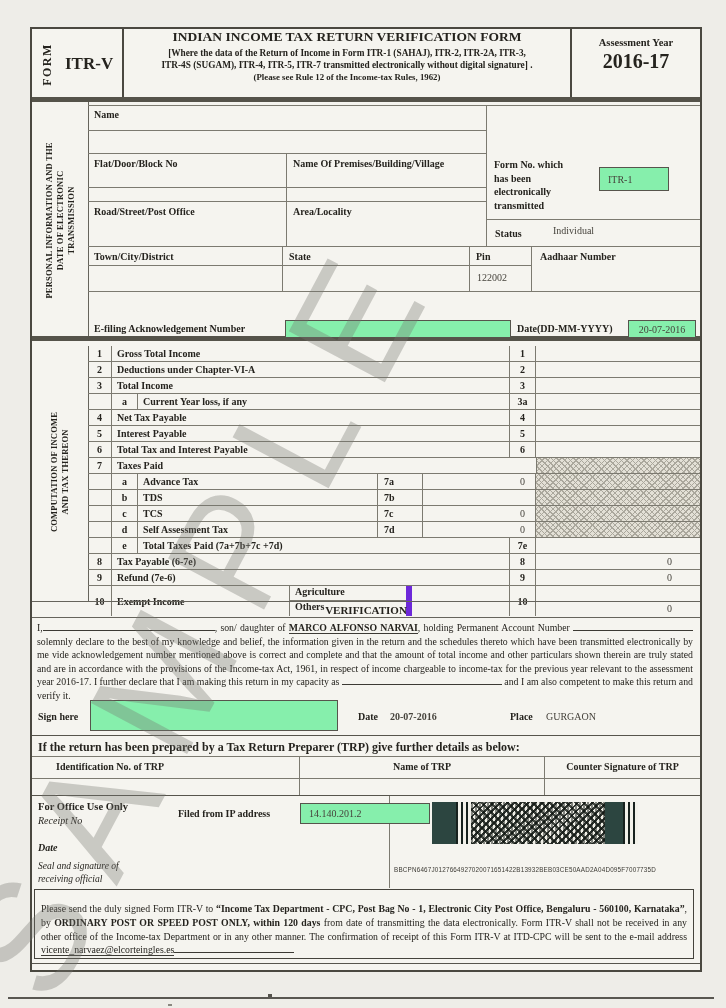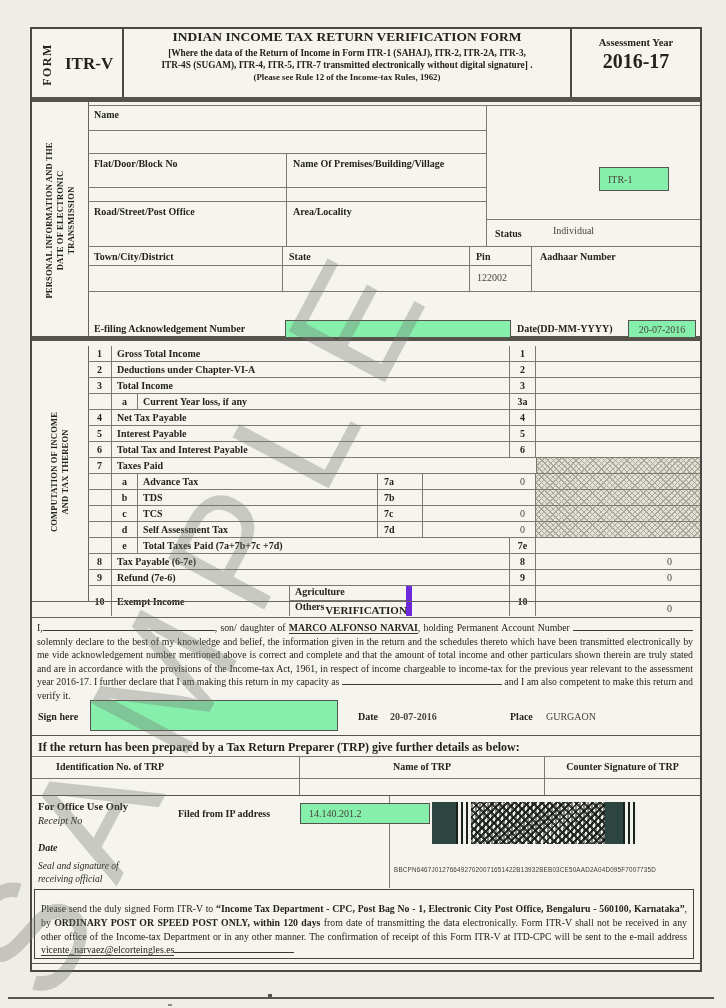--- a/index.html
+++ b/index.html
@@ -82,20 +82,24 @@
         <div class="abs" style="left:0;top:52px;width:199px;height:48px;border-right:1px solid #7c7a70;border-bottom:1px solid #7c7a70;">
           <div class="abs lbl" style="left:6px;top:4px;">Flat/Door/Block No</div>
           <div class="hline" style="left:0;top:33px;width:199px;"></div>
         </div>
         <div class="abs" style="left:199px;top:52px;width:200px;height:48px;border-right:1px solid #7c7a70;border-bottom:1px solid #7c7a70;">
           <div class="abs lbl" style="left:6px;top:4px;">Name Of Premises/Building/Village</div>
           <div class="hline" style="left:0;top:33px;width:200px;"></div>
         </div>
 
         <div class="abs" style="left:399px;top:52px;width:213px;height:66px;border-bottom:1px solid #7c7a70;">
+          <div class="abs lbl prel" style="left:7px;top:4px;line-height:13.5px;">Form No. which
+has been
+electronically
+transmitted</div>
           <div class="abs cellbox" style="left:112px;top:13px;width:70px;height:24px;display:flex;align-items:center;">
             <span class="val" style="padding-left:8px;">ITR-1</span>
           </div>
         </div>
 
         <div class="abs" style="left:0;top:100px;width:199px;height:45px;border-right:1px solid #7c7a70;border-bottom:1px solid #7c7a70;">
           <div class="abs lbl" style="left:6px;top:4px;">Road/Street/Post Office</div>
         </div>
         <div class="abs" style="left:199px;top:100px;width:200px;height:45px;border-right:1px solid #7c7a70;border-bottom:1px solid #7c7a70;">
           <div class="abs lbl" style="left:6px;top:4px;">Area/Locality</div>

